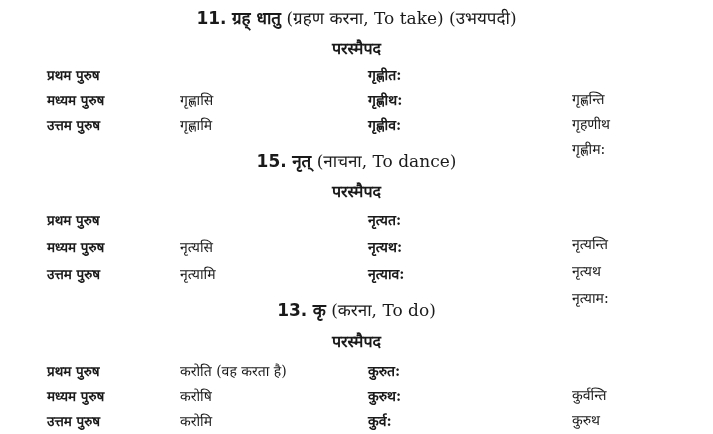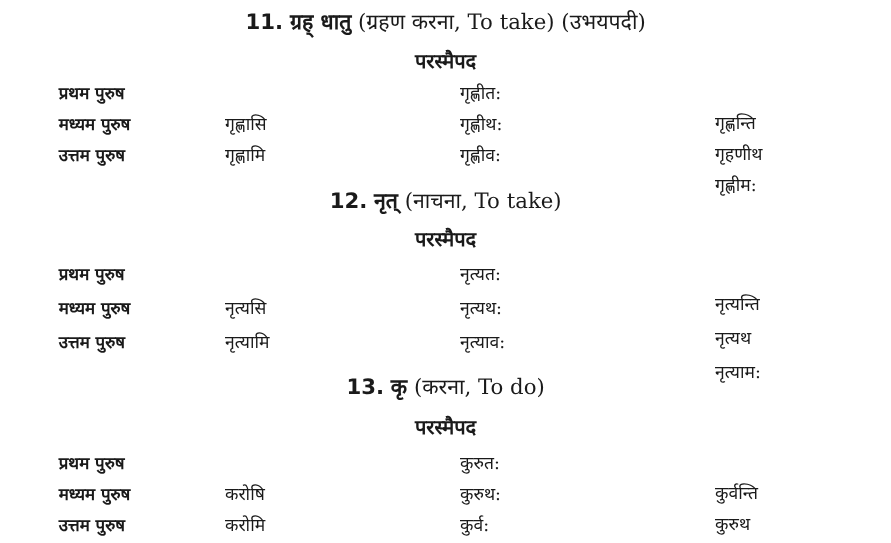--- a/index.html
+++ b/index.html
@@ -58,21 +58,21 @@
       top: 0;
       white-space: nowrap;
     }
     .c1 {
       left: 47px;
       font-family: "DejaVu Sans", "Liberation Sans", sans-serif;
       font-weight: bold;
       font-size: 13.5px;
     }
     .c2 { left: 180px; }
-    .c3 { left: 368px; }
+    .c3 { left: 368px; font-weight: bold; }
     .c4 { left: 572px; margin-top: 24px; }
   </style>
 </head>
 <body>
 
 <div class="heading" style="top:7px;">
   <span class="num">11.</span>
   <span class="root">ग्रह् धातु</span>
   <span class="gloss">(ग्रहण करना, To take) (उभयपदी)</span>
 </div>
@@ -90,23 +90,23 @@
   <span class="cell c4">गृहणीथ</span>
 </div>
 <div class="row" style="top:114px;">
   <span class="cell c1">उत्तम पुरुष</span>
   <span class="cell c2">गृह्णामि</span>
   <span class="cell c3">गृह्णीव:</span>
   <span class="cell c4">गृह्णीम:</span>
 </div>
 
 <div class="heading" style="top:150px;">
-  <span class="num">12.</span>
+  <span class="num">15.</span>
   <span class="root">नृत्</span>
-  <span class="gloss">(नाचना, To take)</span>
+  <span class="gloss">(नाचना, To dance)</span>
 </div>
 <div class="subheading" style="top:182px;">परस्मैपद</div>
 
 <div class="row" style="top:209px;">
   <span class="cell c1">प्रथम पुरुष</span>
   <span class="cell c3">नृत्यत:</span>
   <span class="cell c4">नृत्यन्ति</span>
 </div>
 <div class="row" style="top:236px;">
   <span class="cell c1">मध्यम पुरुष</span>
@@ -123,20 +123,21 @@
 
 <div class="heading" style="top:299px;">
   <span class="num">13.</span>
   <span class="root">कृ</span>
   <span class="gloss">(करना, To do)</span>
 </div>
 <div class="subheading" style="top:332px;">परस्मैपद</div>
 
 <div class="row" style="top:360px;">
   <span class="cell c1">प्रथम पुरुष</span>
+  <span class="cell c2">करोति (वह करता है)</span>
   <span class="cell c3">कुरुत:</span>
   <span class="cell c4">कुर्वन्ति</span>
 </div>
 <div class="row" style="top:385px;">
   <span class="cell c1">मध्यम पुरुष</span>
   <span class="cell c2">करोषि</span>
   <span class="cell c3">कुरुथ:</span>
   <span class="cell c4">कुरुथ</span>
 </div>
 <div class="row" style="top:410px;">

